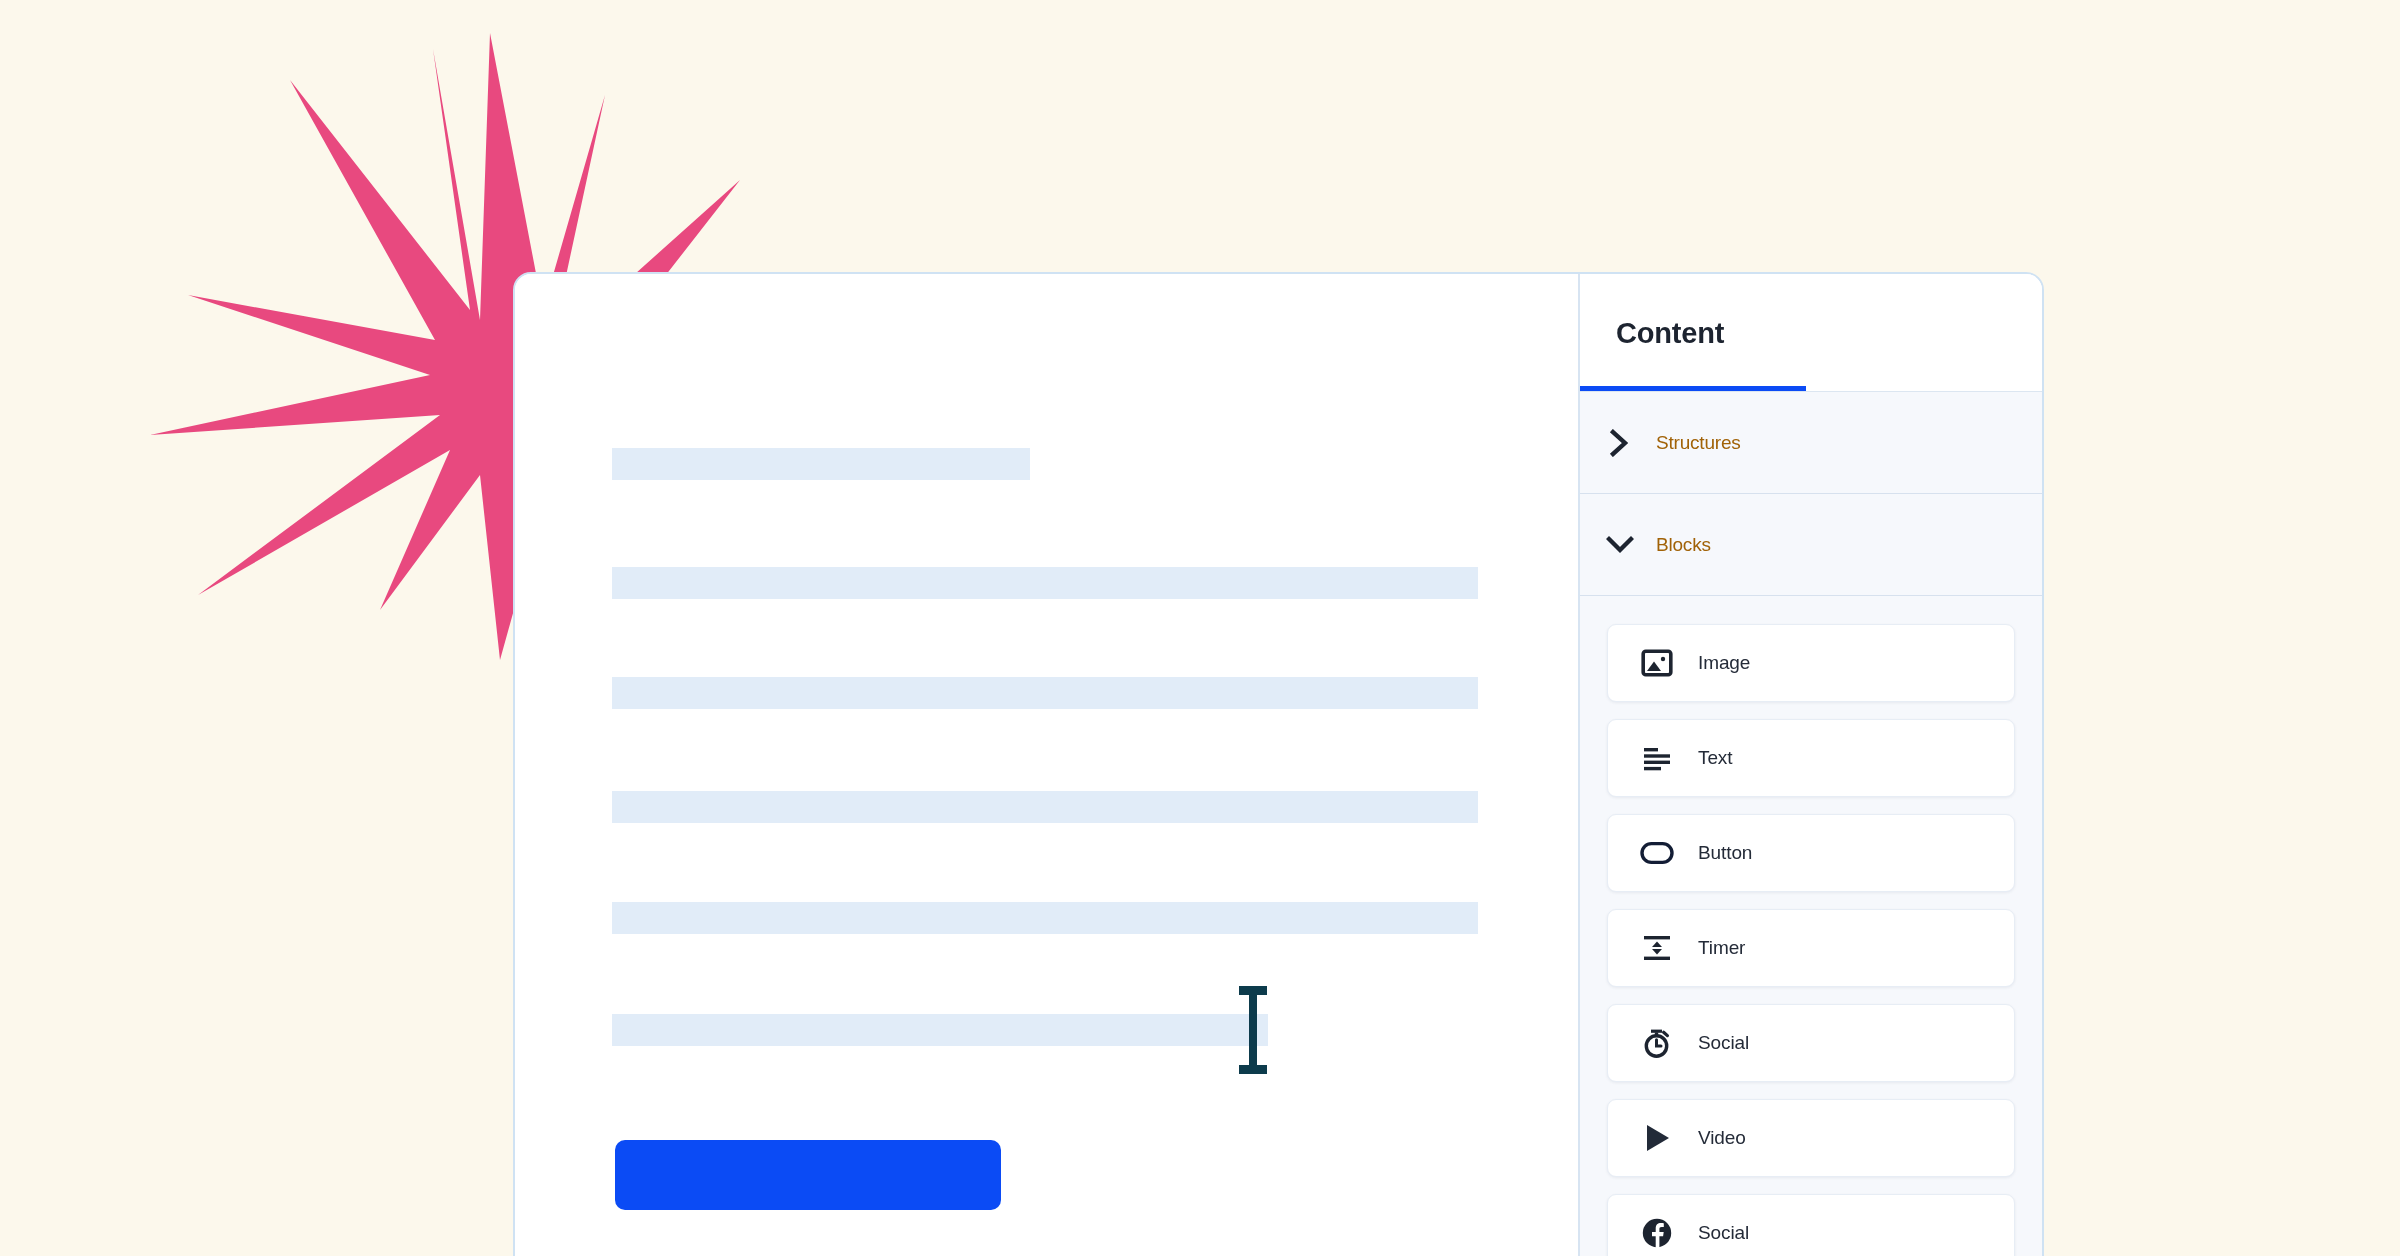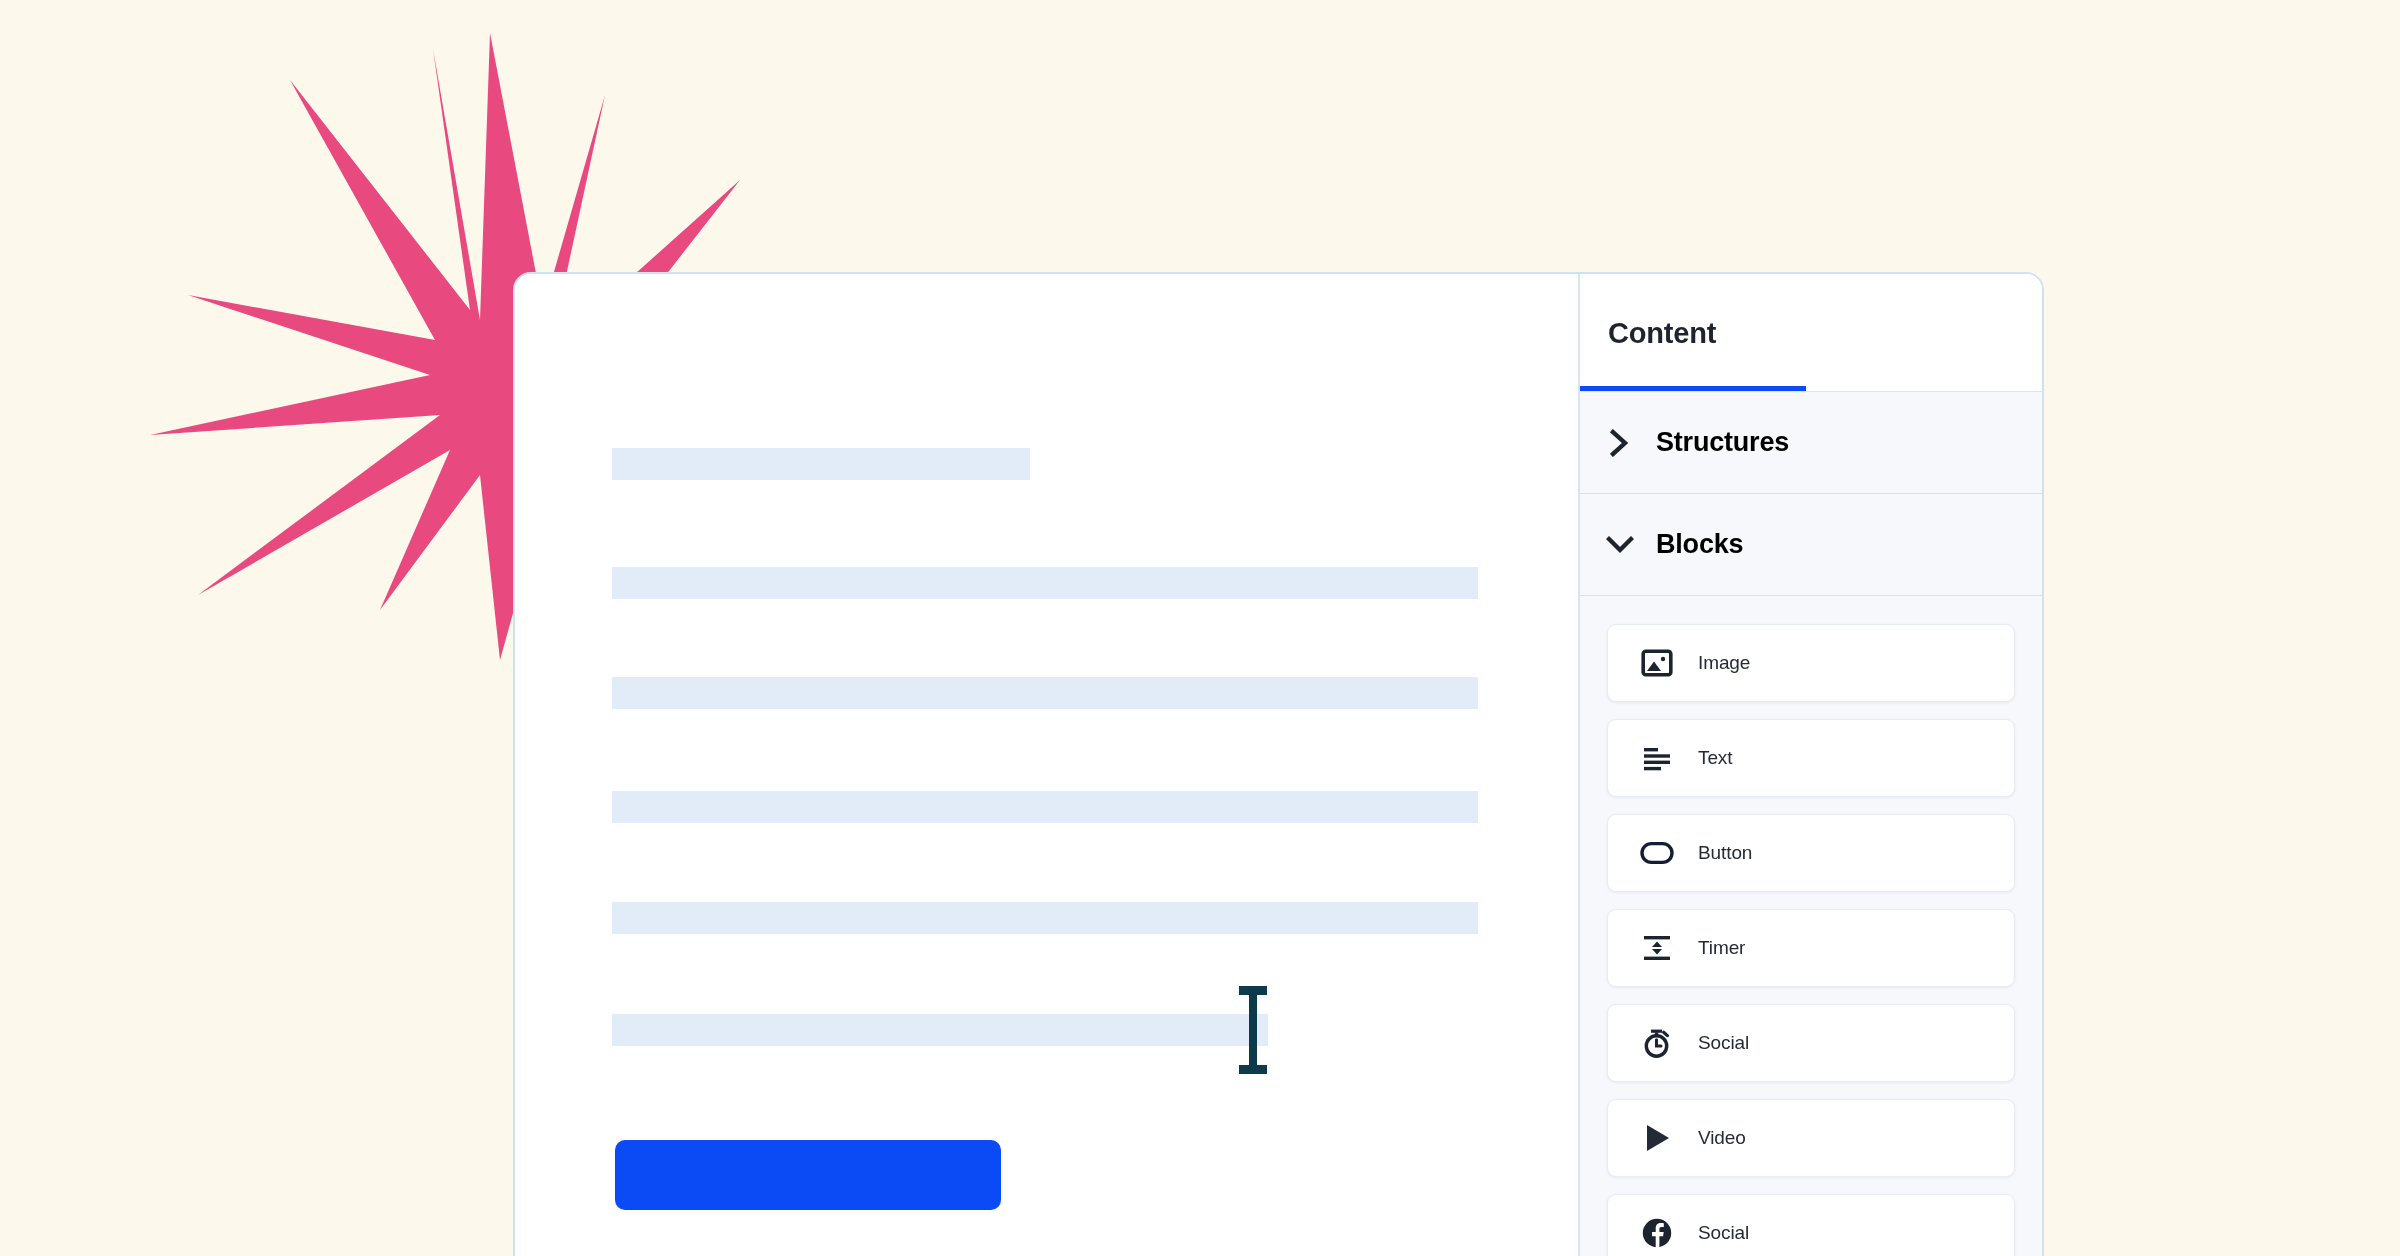--- a/index.html
+++ b/index.html
@@ -100,21 +100,21 @@
   #sidebar-tabbar {
     position: relative;
     height: 118px;
     flex: 0 0 118px;
     background: #FFFFFF;
     border-bottom: 1px solid #DCE6F1;
   }
 
   #tab-content {
     position: absolute;
-    left: 0;
+    left: 8px;
     top: 0;
     height: 118px;
     width: 226px;
     display: flex;
     align-items: center;
     padding-left: 28px;
     cursor: pointer;
   }
 
   #tab-content-label {
@@ -149,23 +149,23 @@
     width: 28px;
     height: 28px;
     flex: 0 0 28px;
     display: flex;
     align-items: center;
     justify-content: center;
     margin-right: 22px;
   }
 
   .accordion-label {
-    font-size: 27px;
-    font-weight: bold;
-    color: #000000;
+    font-size: 19px;
+    font-weight: normal;
+    color: #a16207;
     letter-spacing: -0.2px;
   }
 
   
   #blocks-list {
     flex: 1 1 auto;
     padding: 28px 29px 0 27px;
     overflow: hidden;
   }
 

